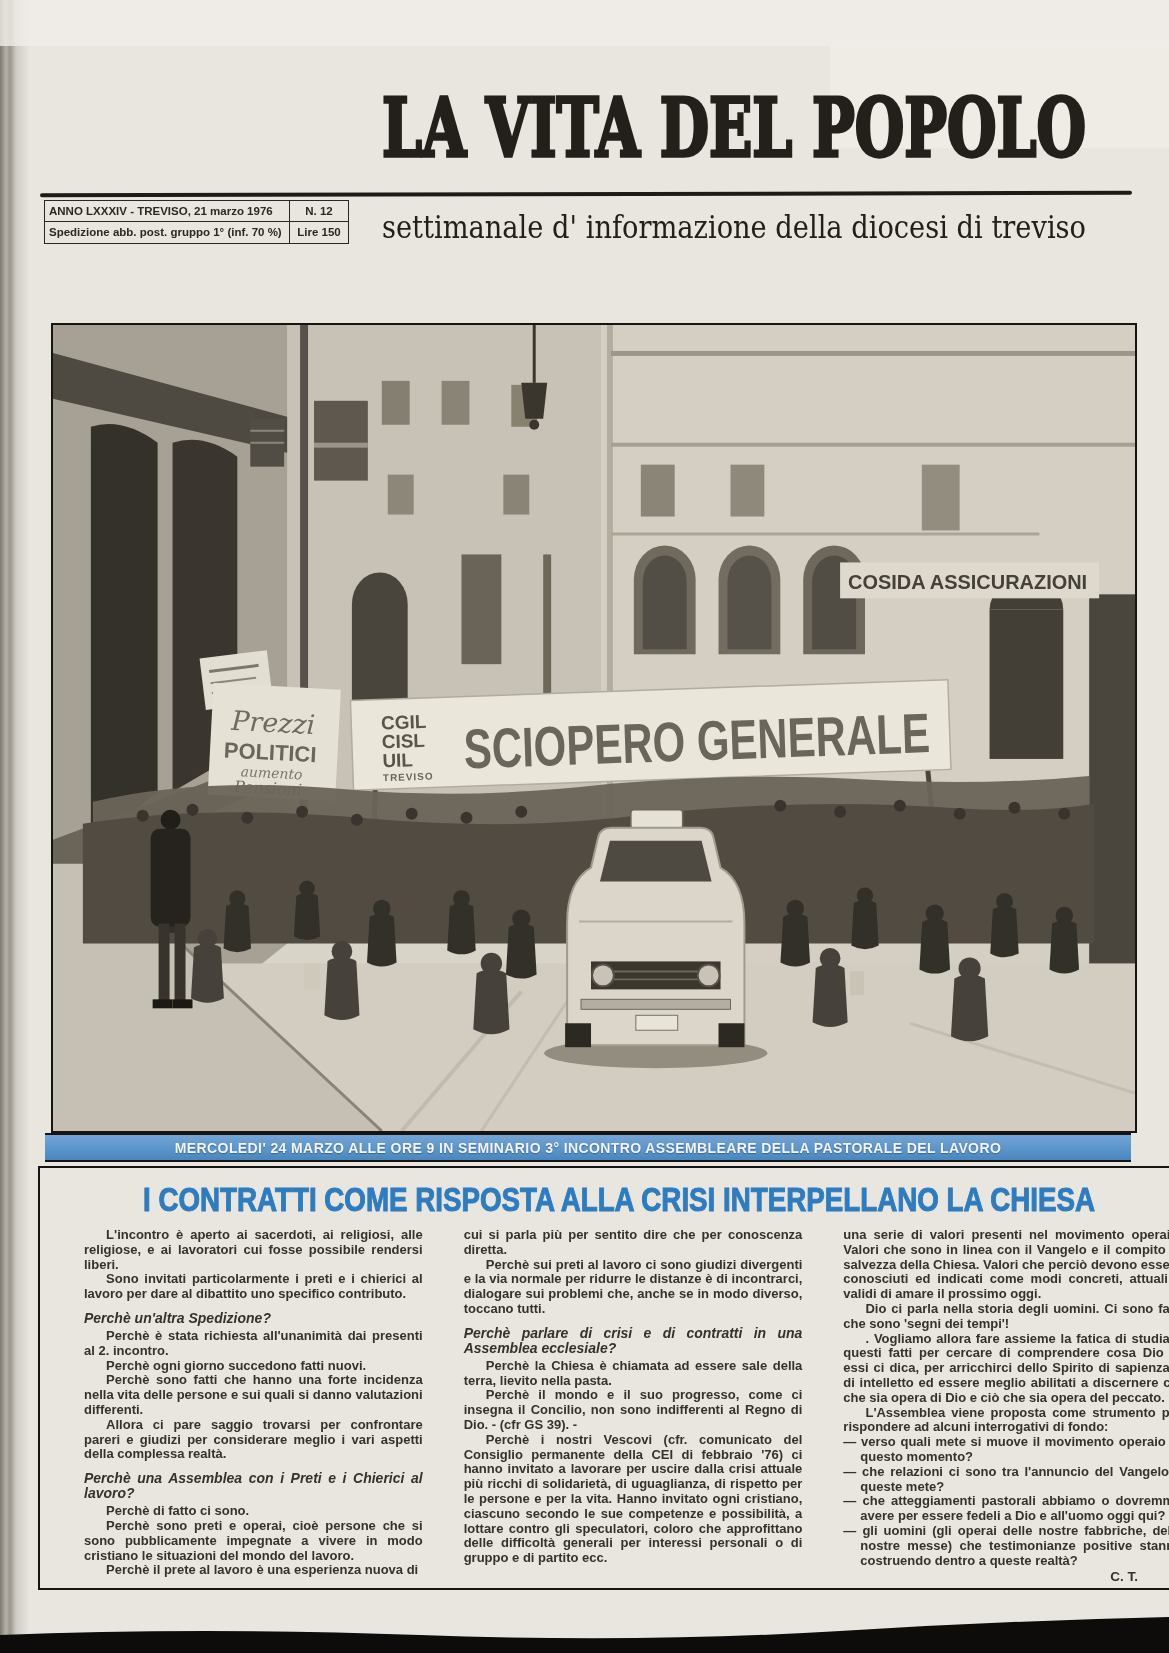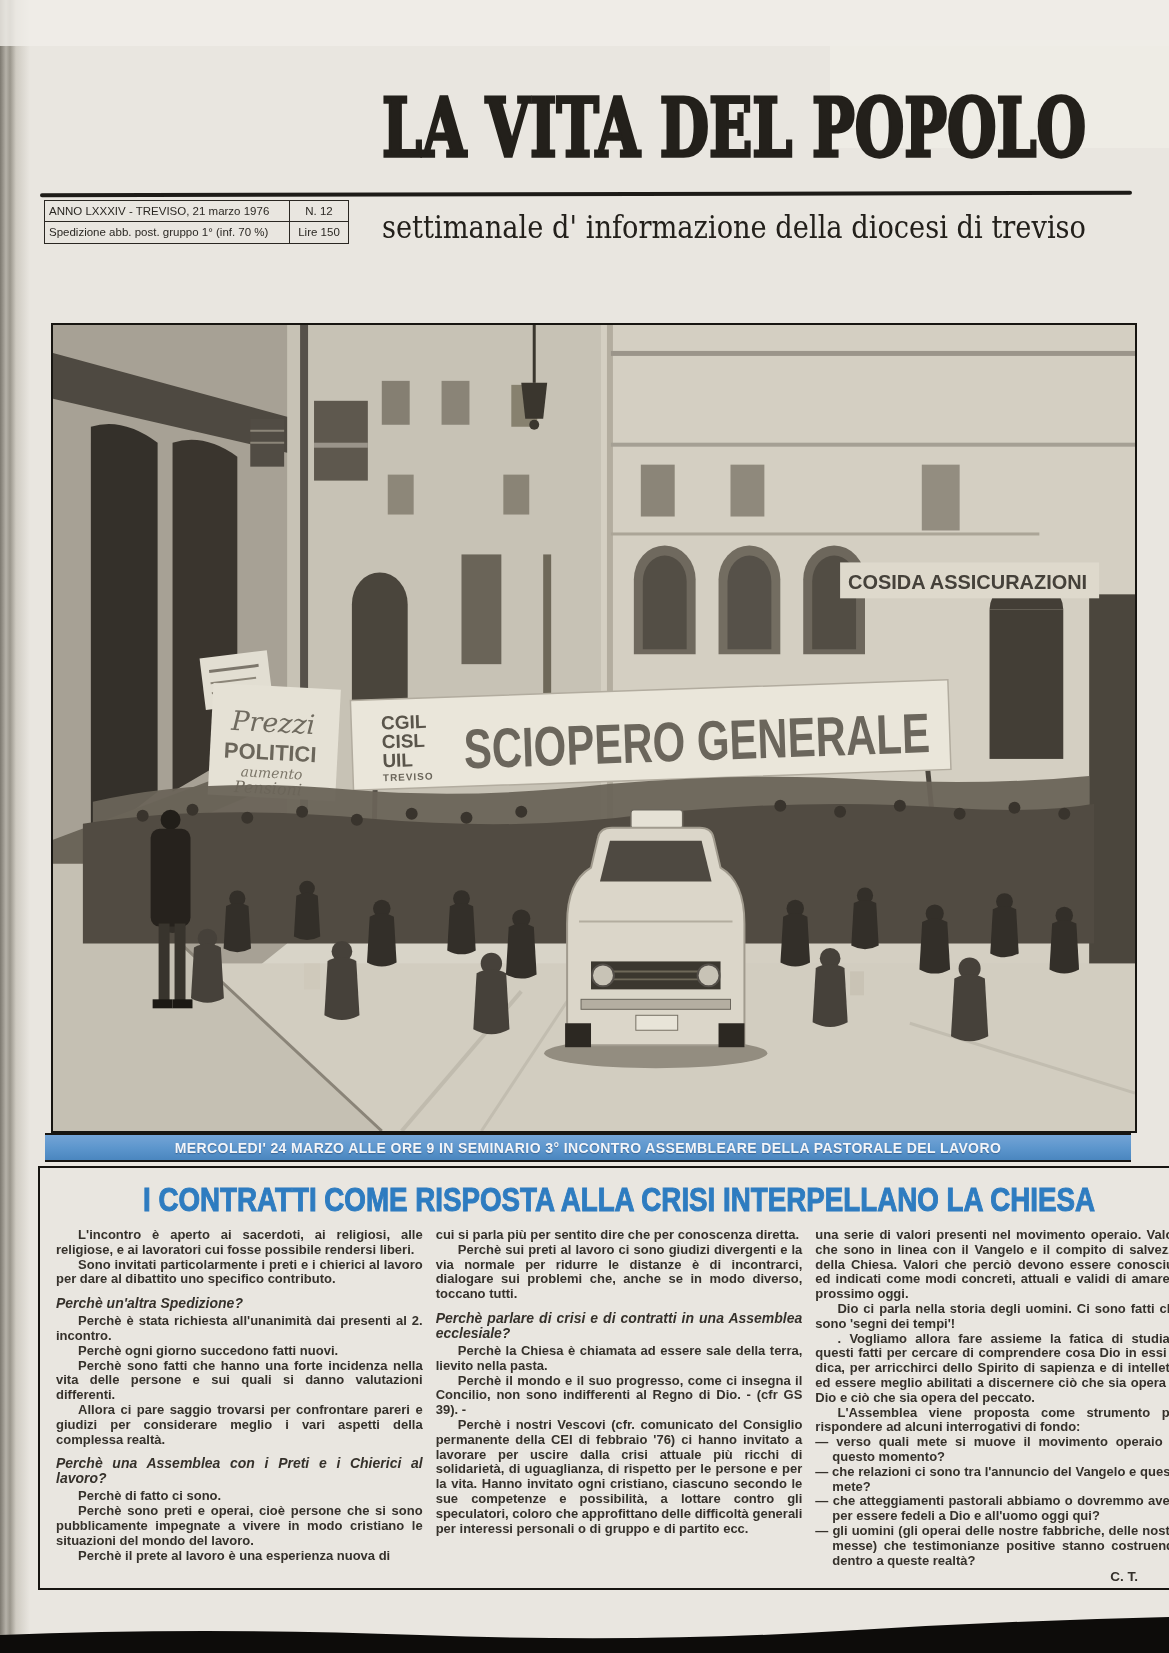--- a/index.html
+++ b/index.html
@@ -16,21 +16,21 @@
   .scan-bottom{position:absolute;left:0;bottom:0;width:1169px;height:48px;}
 
   
   .masthead{position:absolute;left:378px;top:78px;width:714px;height:96px;}
   .mast-rule{position:absolute;left:40px;top:192px;width:1092px;height:4px;background:#1d1b17;border-radius:2px;transform:rotate(-.12deg);}
   .subtitle{position:absolute;left:378px;top:204px;width:714px;height:48px;}
 
   .infobox{position:absolute;left:44px;top:200px;width:303px;height:42px;
     display:grid;grid-template-columns:1fr 58px;grid-template-rows:1fr 1fr;
     border:1.5px solid #2a2722;background:#e9e6e0;color:#2b2823;
-    font-size:11.5px;font-weight:normal;line-height:1.05;}
+    font-size:11.5px;font-weight:bold;line-height:1.05;}
   .infobox .cell{padding:2px 4px;display:flex;align-items:center;white-space:nowrap;}
   .infobox .c-tl{border-right:1.5px solid #2a2722;border-bottom:1.5px solid #2a2722;}
   .infobox .c-tr{border-bottom:1.5px solid #2a2722;justify-content:center;}
   .infobox .c-bl{border-right:1.5px solid #2a2722;}
   .infobox .c-br{justify-content:center;}
 
   
   .photo{position:absolute;left:51px;top:323px;width:1086px;height:810px;
     border:2px solid #171511;box-sizing:border-box;background:#d9d5c9;}
   .photo svg{display:block;width:100%;height:100%;}
@@ -41,21 +41,21 @@
     background:linear-gradient(180deg,#74a4d6 0%,var(--caption-blue,#5b95cc) 55%,#4a86bf 100%);
     display:flex;align-items:center;justify-content:center;}
   .caption-bar span{color:#f3f5f9;font-size:14px;font-weight:bold;letter-spacing:.4px;
     text-shadow:0 1px 1px rgba(30,60,100,.5);white-space:nowrap;}
 
   
   .article-box{position:absolute;left:38px;top:1166px;width:1162px;height:424px;box-sizing:border-box;
     border:2px solid #171511;background:#e9e6e0;overflow:hidden;}
   .headline-wrap{margin:10px 18px 4px;text-align:center;}
   .cols{display:flex;gap:13px;margin:4px 16px 0;color:#35312b;}
-  .col{flex:1 1 0;font-size:13px;font-weight:bold;line-height:14.8px;text-align:justify;}
+  .col{flex:1 1 0;font-size:13px;font-weight:bold;line-height:14.8px;text-align:justify;margin-left:28px;}
   .col .p{margin:0;text-indent:1.7em;}
   .col .pc{margin:0;}
   .col .h{margin:9px 0 3px;font-style:italic;font-weight:bold;font-size:14px;line-height:15px;}
   .col .li{margin:0;padding-left:17px;text-indent:-17px;}
   .col .sig{margin:2px 44px 0 0;text-align:right;font-size:13.5px;}
 </style>
 </head>
 <body>
 
 <div class="spine"></div>

